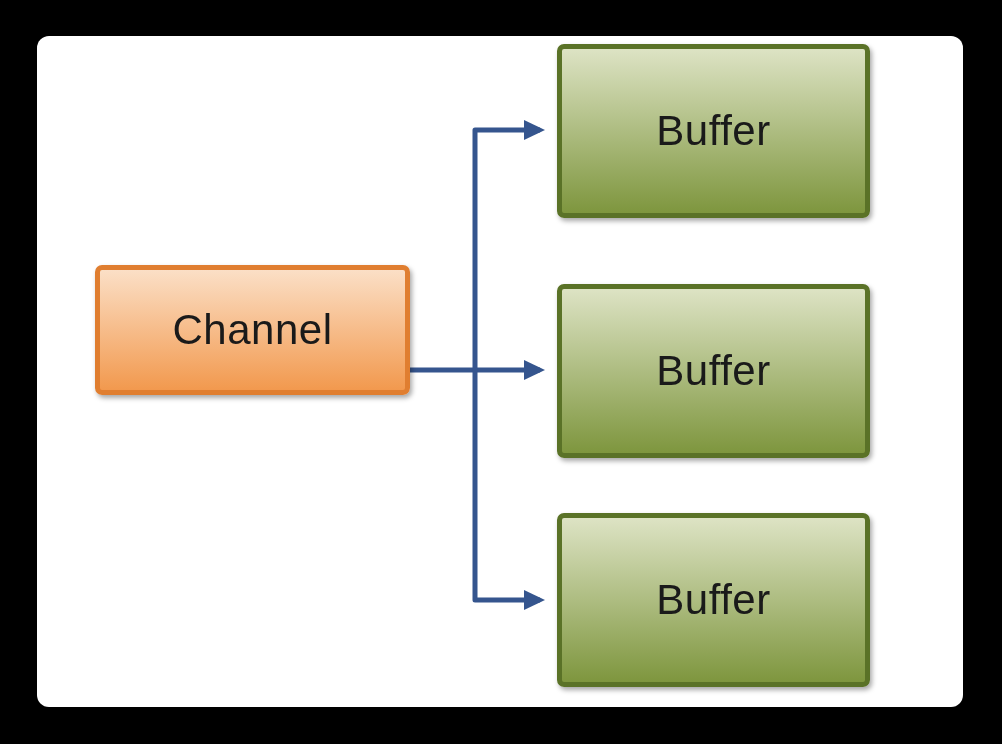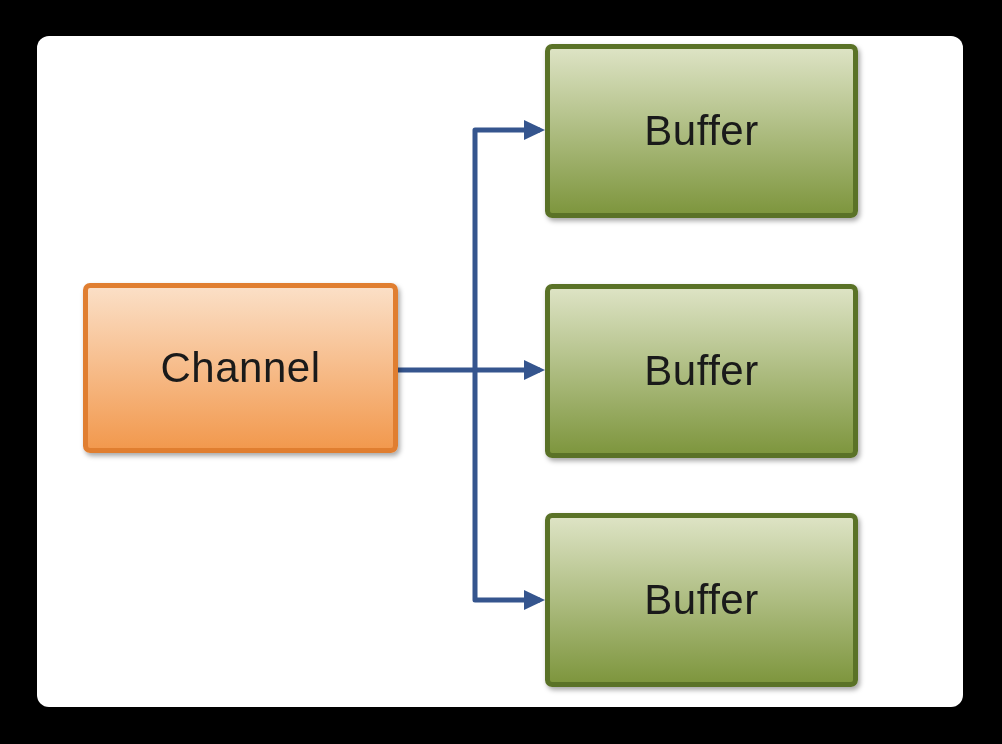--- a/index.html
+++ b/index.html
@@ -49,27 +49,28 @@
   }
   .node{
     position:absolute;
     display:flex;
     align-items:center;
     justify-content:center;
     border-radius:7px;
     font-size:42px;
     color:var(--text);
     box-shadow:2px 3px 5px rgba(0,0,0,0.35);
+    margin-left:12px;
   }
   .node .node-label{
     letter-spacing:0.5px;
   }
   .channel{
-    left:83px; top:283px;
-    width:315px; height:170px;
+    left:83px; top:265px;
+    width:315px; height:130px;
     border:5px solid var(--channel-border);
     background:linear-gradient(to bottom, var(--channel-fill-top) 0%, var(--channel-fill-bottom) 100%);
   }
   .buffer{
     width:313px; height:174px;
     border:5px solid var(--buffer-border);
     background:linear-gradient(to bottom, var(--buffer-fill-top) 0%, var(--buffer-fill-bottom) 100%);
   }
   .buffer-1{left:545px; top:44px;}
   .buffer-2{left:545px; top:284px;}

